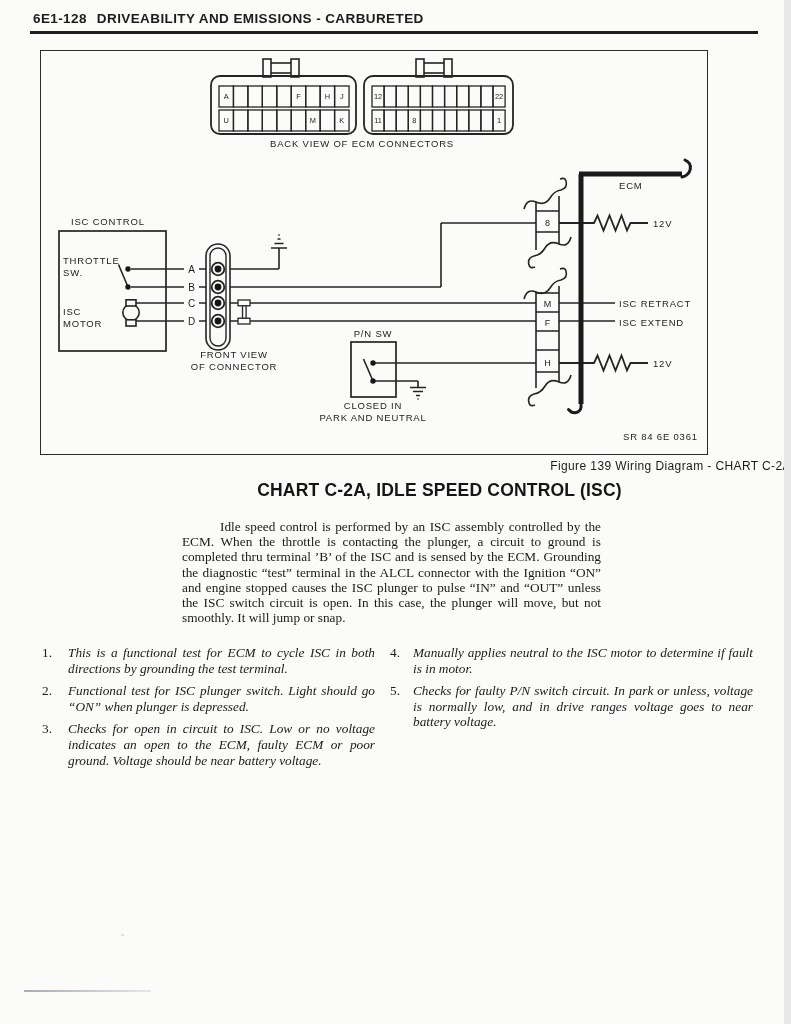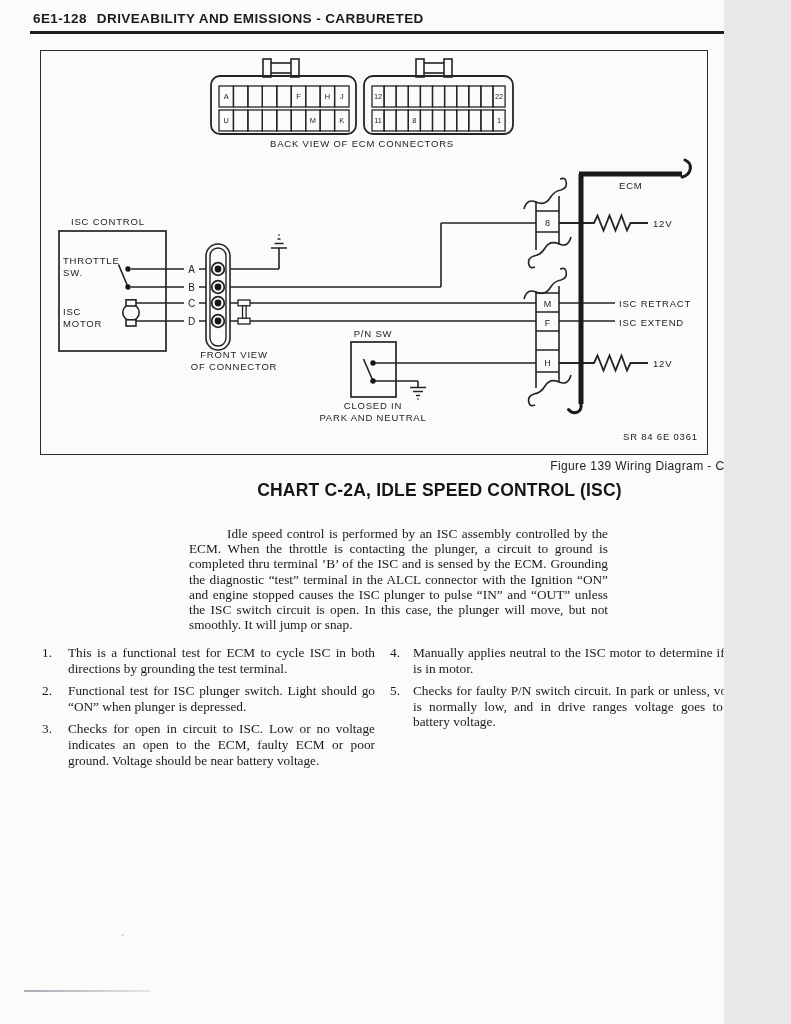--- a/index.html
+++ b/index.html
@@ -1,17 +1,17 @@
 <!DOCTYPE html>
 <html><head>
 <meta charset="utf-8">
 <style>
   html,body{margin:0;padding:0;}
   body{background:#e8e8e8;font-family:"Liberation Sans",sans-serif;}
-  .page{position:relative;width:724px;height:1024px;background:#fbfbf9;overflow:hidden;color:#1d1d1d;}
+  .page{position:relative;width:784px;height:1024px;background:#fbfbf9;overflow:hidden;color:#1d1d1d;}
   
   .hdr{position:absolute;left:33px;top:11px;font:bold 13.5px "Liberation Sans",sans-serif;letter-spacing:.4px;color:#1b1b1b;}
   .hdr .code{margin-right:10px;}
   .hdr-rule{position:absolute;left:30px;top:31px;width:728px;height:2.5px;background:#1e1e1e;}
   
   .figure-box{position:absolute;left:40px;top:50px;width:668px;height:405px;border:1.5px solid #2b2b2b;box-sizing:border-box;}
   .figure-box svg{position:absolute;left:0;top:0;}
   .wire{stroke:#242424;stroke-width:1.6;fill:none;}
   .thick{stroke:#1a1a1a;stroke-width:5;fill:none;}
   .curl{stroke:#1a1a1a;stroke-width:3;fill:none;stroke-linecap:round;}
@@ -22,28 +22,28 @@
   .dot{fill:#161616;}
   text{fill:#1c1c1c;font-family:"Liberation Sans",sans-serif;}
   .cell-label{font-size:7.4px;text-anchor:middle;}
   .dlabel{font-size:9.5px;letter-spacing:.8px;}
   .dlabel-c{font-size:9.5px;letter-spacing:.8px;text-anchor:middle;}
   .term{font-size:9px;text-anchor:middle;}
   .pinletter{font-size:10px;text-anchor:middle;}
   
   .fig-caption{position:absolute;left:0;top:459px;width:791px;text-align:right;font:12px "Liberation Sans",sans-serif;letter-spacing:.4px;color:#1c1c1c;}
   .sec-title{position:absolute;left:0;top:480px;width:791px;text-align:center;font:bold 17.5px "Liberation Sans",sans-serif;letter-spacing:.2px;color:#151515;margin-left:44px;}
-  .intro{position:absolute;left:179px;top:516px;width:419px;font:13.3px/15.2px "Liberation Serif",serif;text-align:justify;text-indent:38px;color:#1a1a1a;margin:10px;}
+  .intro{position:absolute;left:179px;top:516px;width:419px;font:13.3px/15.2px "Liberation Serif",serif;text-align:justify;text-indent:38px;color:#1a1a1a;margin:3px;}
   .notes-col{position:absolute;top:645px;font:13.3px/15.6px "Liberation Serif",serif;color:#1a1a1a;}
   .notes-left{left:42px;width:333px;}
   .notes-right{left:390px;width:363px;}
   .note{display:flex;margin-bottom:7px;}
   .note-num{flex:none;width:26px;}
   .notes-right .note-num{width:23px;}
-  .note-text{flex:1;text-align:justify;}
+  .note-text{flex:1;text-align:justify;font-style:italic;}
   
   .artifact-line{position:absolute;left:24px;top:990px;width:127px;height:2px;background:linear-gradient(to right,rgba(110,120,135,.6),rgba(140,150,160,.2));}
   .artifact-dot{position:absolute;left:121px;top:934px;width:3px;height:2px;background:rgba(150,155,165,.35);border-radius:50%;}
 </style>
 </head>
 <body>
 
 <div class="page">
 
   <div class="hdr">

